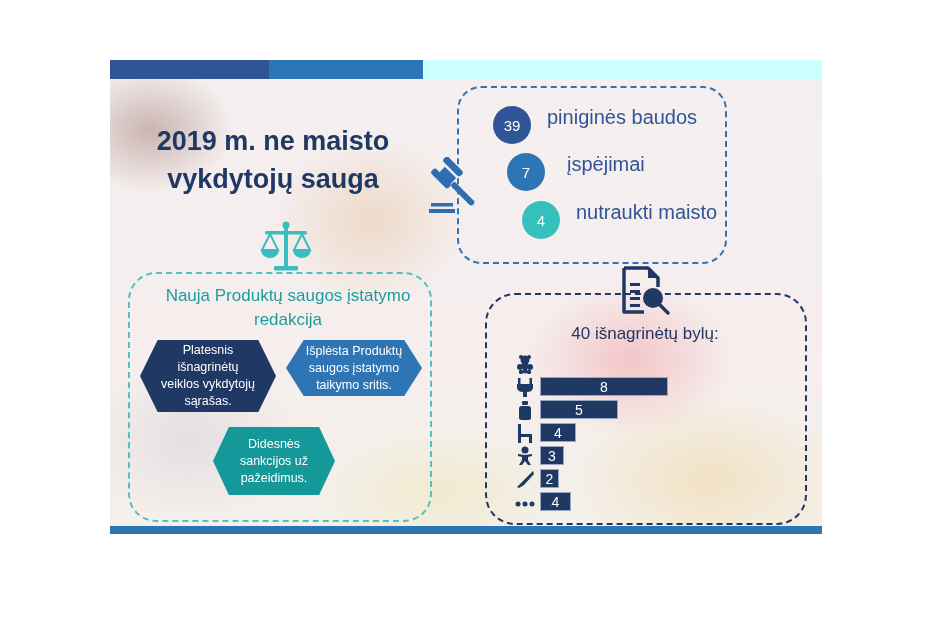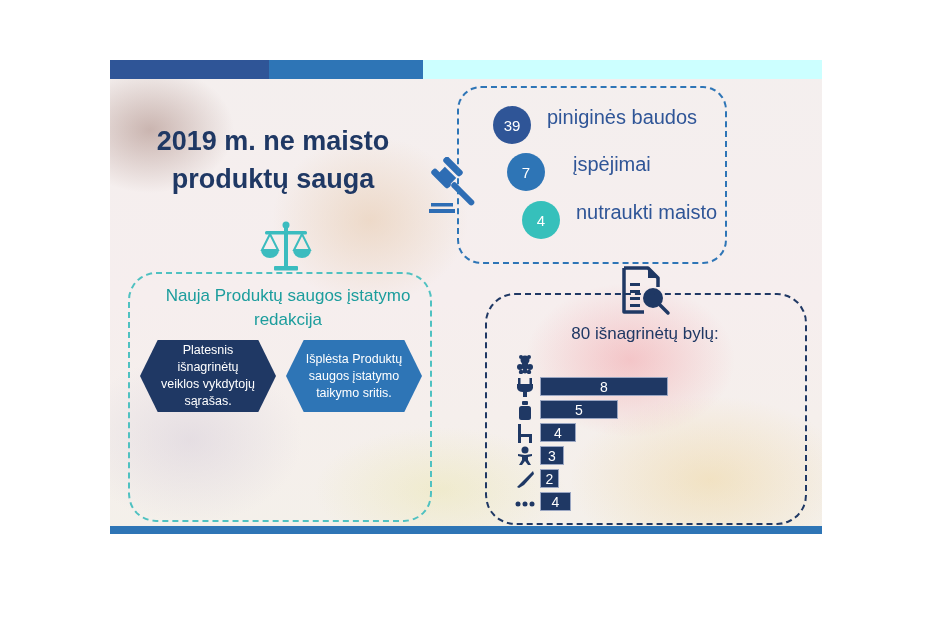--- a/index.html
+++ b/index.html
@@ -26,35 +26,35 @@
   .scales-icon { position:absolute; left:148px; top:160px; width:56px; height:56px; }
 
   .left-box { position:absolute; left:18px; top:212px; width:300px; height:246px;
     border:2px dashed #4fc1c1; border-radius:28px; }
   .left-heading { position:absolute; left:28px; top:224px; width:300px; text-align:center; color:#1c9d9d;
     font-family:"Liberation Sans", sans-serif; font-size:17px; line-height:24px; }
   .hex { position:absolute; display:flex; align-items:center; justify-content:center; text-align:center;
     color:#ffffff; font-family:"Liberation Sans", sans-serif; font-size:12.5px; line-height:17px;
     clip-path:polygon(13% 0, 87% 0, 100% 50%, 87% 100%, 13% 100%, 0 50%); }
   .hex1 { left:30px; top:280px; width:136px; height:72px; background:#1f3864; }
-  .hex2 { left:176px; top:280px; width:136px; height:72px; background:#2e75b6; }
+  .hex2 { left:176px; top:280px; width:136px; height:56px; background:#2e75b6; }
   .hex3 { left:103px; top:367px; width:122px; height:68px; background:#15989a; }
 
   .gavel-icon { position:absolute; left:317px; top:97px; width:56px; height:58px; }
   .penalty-box { position:absolute; left:347px; top:26px; width:266px; height:174px;
     border:2px dashed #2e75b6; border-radius:24px; }
   .stat { position:absolute; display:flex; align-items:flex-start; }
   .stat .circle { width:38px; height:38px; border-radius:50%; color:#fff; display:flex; align-items:center; justify-content:center;
     font-family:"Liberation Sans", sans-serif; font-size:15px; }
   .stat .label { color:#2f5597; font-family:"Liberation Sans", sans-serif; font-size:20px; margin-left:16px; }
   .stat1 { left:383px; top:46px; }
   .stat1 .circle { background:#2f5597; }
   .stat2 { left:397px; top:93px; }
   .stat2 .circle { background:#2e75b6; }
-  .stat2 .label { margin-left:28px; }
+  .stat2 .label { margin-left:22px; }
   .stat3 { left:412px; top:141px; }
   .stat3 .circle { background:#36c0bb; }
 
   .doc-icon { position:absolute; left:510px; top:205px; width:52px; height:54px; }
   .cases-box { position:absolute; left:375px; top:233px; width:318px; height:228px;
     border:2px dashed #1f3864; border-radius:30px; }
   .cases-title { position:absolute; left:410px; top:264px; width:250px; text-align:center; color:#1f3864;
     font-family:"Liberation Sans", sans-serif; font-size:17px; }
   .bars { position:absolute; left:400px; top:292px; }
   .bar-row { display:flex; align-items:center; height:23px; }
@@ -68,21 +68,21 @@
 
 <div class="card">
   <div class="topbar">
     <div class="s1"></div>
     <div class="s2"></div>
     <div class="s3"></div>
   </div>
 
   <div class="title">
     <div>2019 m. ne maisto</div>
-    <div>produktų sauga</div>
+    <div>vykdytojų sauga</div>
   </div>
 
   <svg class="scales-icon" viewBox="0 0 56 56">
     <g fill="#3bbcbf">
       <circle cx="28" cy="5" r="3.5"></circle>
       <rect x="26" y="6" width="4" height="40"></rect>
       <rect x="7" y="11" width="42" height="3.5" rx="1.5"></rect>
       <rect x="16" y="46" width="24" height="4.5" rx="1"></rect>
       <path d="M12 14 L4 30 L20 30 Z" fill="none" stroke="#3bbcbf" stroke-width="2"></path>
       <path d="M44 14 L36 30 L52 30 Z" fill="none" stroke="#3bbcbf" stroke-width="2"></path>
@@ -92,20 +92,23 @@
   </svg>
 
   <div class="left-box"></div>
   <div class="left-heading">Nauja Produktų saugos įstatymo redakcija</div>
   <div class="hex hex1">
       <span style="width:100px">Platesnis išnagrinėtų veiklos vykdytojų sąrašas.</span>
     </div>
   <div class="hex hex2">
       <span style="width:100px">Išplėsta Produktų saugos įstatymo taikymo sritis.</span>
     </div>
+  <div class="hex hex3">
+      <span style="width:100px">Didesnės sankcijos už pažeidimus.</span>
+    </div>
 
   <svg class="gavel-icon" viewBox="0 0 56 58">
     <g fill="#2e6db4">
       <rect x="14" y="6" width="24" height="7" rx="3" transform="rotate(45 26 9.5)"></rect>
       <rect x="2" y="18" width="24" height="7" rx="3" transform="rotate(45 14 21.5)"></rect>
       <rect x="12" y="14" width="16" height="10" transform="rotate(45 20 19)"></rect>
       <rect x="24" y="26" width="30" height="6" rx="3" transform="rotate(45 28 29)"></rect>
       <rect x="4" y="46" width="22" height="3.5"></rect>
       <rect x="2" y="52" width="26" height="4"></rect>
     </g>
@@ -131,21 +134,21 @@
     <path d="M28 3 V13 H38 Z" fill="#1f3864"></path>
     <rect x="10" y="18" width="10" height="3" fill="#1f3864"></rect>
     <rect x="10" y="25" width="10" height="3" fill="#1f3864"></rect>
     <rect x="10" y="32" width="10" height="3" fill="#1f3864"></rect>
     <rect x="10" y="39" width="10" height="3" fill="#1f3864"></rect>
     <circle cx="33" cy="33" r="10" fill="#1f3864"></circle>
     <line x1="40" y1="40" x2="48" y2="48" stroke="#1f3864" stroke-width="3.5" stroke-linecap="round"></line>
   </svg>
 
   <div class="cases-box"></div>
-  <div class="cases-title">80 išnagrinėtų bylų:</div>
+  <div class="cases-title">40 išnagrinėtų bylų:</div>
 
   <div class="bars">
     <div class="bar-row">
       <div class="bar-icon">
         <svg viewBox="0 0 20 20">
             <g fill="#1f3864">
               <circle cx="6" cy="3" r="2"></circle>
               <circle cx="14" cy="3" r="2"></circle>
               <circle cx="10" cy="6" r="4.5"></circle>
               <circle cx="5" cy="13" r="3"></circle>

